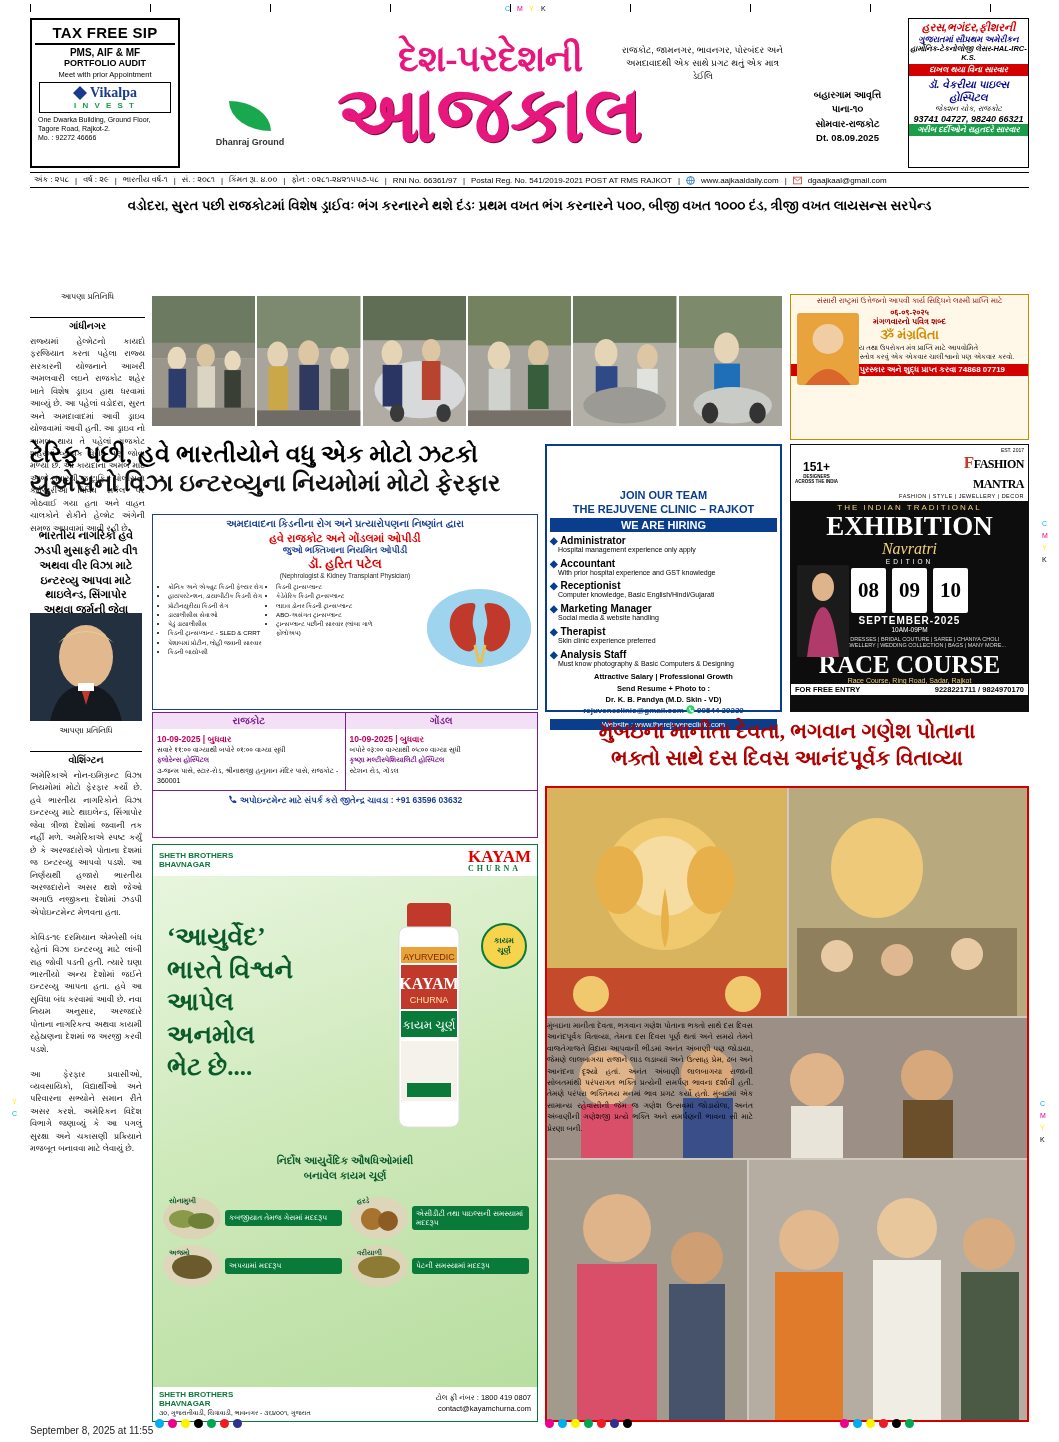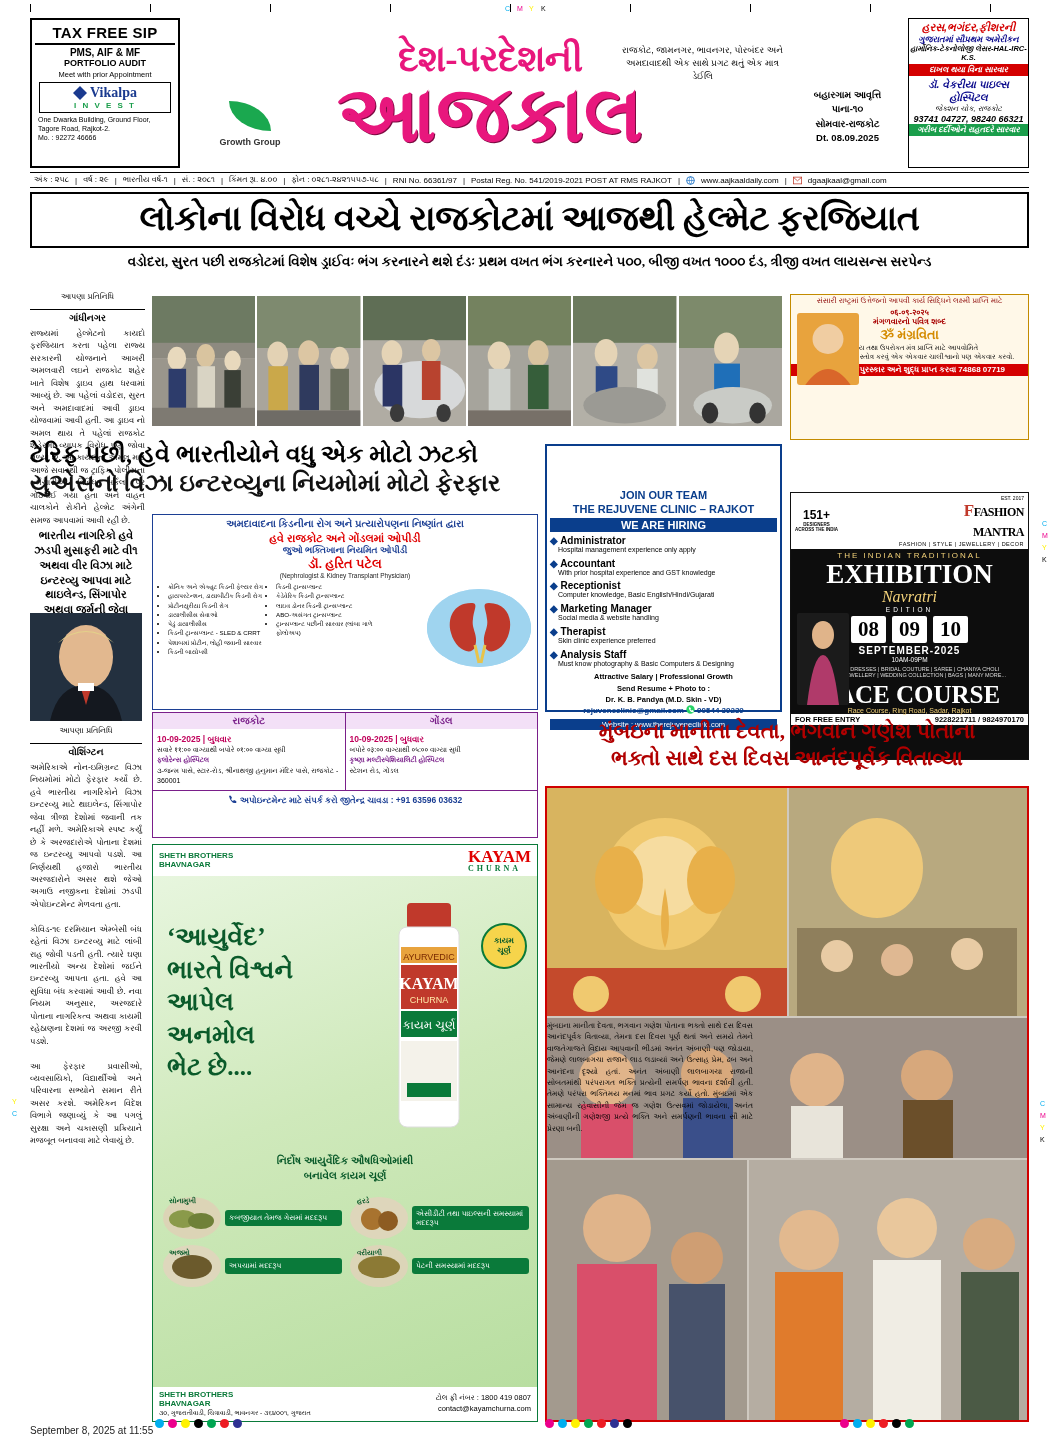--- a/index.html
+++ b/index.html
@@ -89,21 +89,21 @@
     font-family:"Liberation Serif", serif; font-weight:bold;
     font-size:35px; text-align:center; line-height:1.15; letter-spacing:-.5px;
   }
   .subhead {
     margin-top:6px; font-size:13.5px; font-weight:bold; text-align:center;
     font-family:"Liberation Serif", serif; line-height:1.25;
   }
 
   
   .col-left { position:absolute; left:30px; top:292px; width:115px; }
-  .byline { font-size:8px; text-align:center; border-bottom:1px solid #000; padding-bottom:7px; margin-bottom:2px;}
+  .byline { font-size:8px; text-align:center; border-bottom:1px solid #000; padding-bottom:15px; margin-bottom:2px;}
   .place { font-size:9.5px; font-weight:bold; text-align:center; margin-bottom:3px;}
   .body-txt { font-size:8.3px; line-height:1.5; text-align:justify; }
 
   .photostrip { position:absolute; left:152px; top:296px; width:630px; height:130px; display:flex; gap:2px; }
   .photostrip .ph { flex:1; position:relative; overflow:hidden; }
   .ph-cap { position:absolute; right:152px; top:428px; font-size:8px; }
 
   .ad-guru {
     position:absolute; left:790px; top:294px; width:239px; height:146px;
     border:1px solid #c38b00; background:#fff8e8; text-align:center; overflow:hidden;
@@ -182,31 +182,31 @@
   .rej-bar{background:#0a3e8c;color:#fff;text-align:center;font-size:11px;font-weight:bold;padding:1px 0;margin:3px 0;}
   .rej-job{font-size:10px;font-weight:bold;margin-top:3px;}
   .rej-job .bullet{color:#0a3e8c;}
   .rej-desc{font-size:7px;line-height:1.25;margin-left:8px;}
   .rej-foot{text-align:center;font-size:7.5px;line-height:1.5;margin-top:3px;}
   .rej-foot .b{font-weight:bold;}
   .rej-mail{color:#0a3e8c;font-weight:bold;font-size:8px;}
   .rej-web{background:#0a3e8c;color:#fff;font-size:7.5px;text-align:center;padding:1px 0;margin-top:2px;}
 
   
-  .ad-fm{position:absolute;left:790px;top:444px;width:239px;height:268px;border:1px solid #111;background:#0d0d0d;color:#fff;overflow:hidden;margin-top:48px;}
+  .ad-fm{position:absolute;left:790px;top:444px;width:239px;height:268px;border:1px solid #111;background:#0d0d0d;color:#fff;overflow:hidden;}
   .fm-top{display:flex;justify-content:space-between;align-items:center;padding:2px 4px;background:#fff;color:#000;}
   .fm-desg{font-size:7px;font-weight:bold;text-align:center;line-height:1.1;}
   .fm-brand{font-family:"Liberation Serif",serif;font-size:17px;font-weight:bold;letter-spacing:-.5px;}
   .fm-sub{font-size:5.5px;letter-spacing:.5px;}
   .fm-line{text-align:center;font-size:8px;letter-spacing:2px;padding:2px 0;color:#f3d27a;}
   .fm-exh{text-align:center;font-family:"Liberation Serif",serif;font-size:27px;font-weight:bold;color:#fff;line-height:.95;}
   .fm-nav{text-align:center;font-family:"Liberation Serif",serif;font-size:16px;color:#f3d27a;font-style:italic;}
   .fm-edition{text-align:center;font-size:6.5px;letter-spacing:3px;color:#fff;}
   .fm-dates{display:flex;justify-content:center;gap:6px;margin-top:3px;}
-  .fm-dates .d{background:#fff;color:#000;font-size:21px;font-weight:bold;padding:1px 7px;border-radius:2px;font-family:"Liberation Serif",serif;}
+  .fm-dates .d{background:#fff;color:#000;font-size:21px;font-weight:bold;padding:10px 7px;border-radius:2px;font-family:"Liberation Serif",serif;}
   .fm-month{text-align:center;font-size:10px;font-weight:bold;letter-spacing:1px;margin-top:2px;}
   .fm-time{text-align:center;font-size:6.5px;}
   .fm-items{text-align:center;font-size:5.5px;line-height:1.6;color:#ddd;padding:2px 3px;}
   .fm-course{text-align:center;font-family:"Liberation Serif",serif;font-size:25px;font-weight:bold;color:#fff;line-height:1;}
   .fm-venue{text-align:center;font-size:7px;color:#f3d27a;}
   .fm-foot{display:flex;justify-content:space-between;align-items:center;background:#fff;color:#000;font-size:7.5px;font-weight:bold;padding:1px 4px;}
   .fm-model{position:absolute;left:6px;top:120px;width:52px;height:92px;border-radius:2px;overflow:hidden;}
 
   
   .ganesh-head{position:absolute;left:545px;top:718px;width:484px;
@@ -273,21 +273,21 @@
       <div class="t5">Mo. : 92272 46666</div>
     </div>
 
     <div class="title-block">
       <div class="dp-title">દેશ-પરદેશની</div>
       <div class="aajkaal">આજકાલ</div>
       <div class="dhanraj">
         <div class="leafbox">
             <div class="leaf"></div>
           </div>
-        <div class="dname">Growth Group</div>
+        <div class="dname">Dhanraj Ground</div>
       </div>
     </div>
 
     <div class="mast-right-text" style="white-space:pre-line;">રાજકોટ, જામનગર, ભાવનગર, પોરબંદર અને
 અમદાવાદથી એક સાથે પ્રગટ થતું એક માત્ર ડેઈલિ</div>
     <div class="mast-edition" style="white-space:pre-line;">બહારગામ આવૃત્તિ
 પાના-૧૦
 સોમવાર-રાજકોટ
 Dt. 08.09.2025</div>
 
@@ -327,21 +327,20 @@
     <span>www.aajkaaldaily.com</span>
       <span class="sep">|</span>
     <svg class="ic" viewBox="0 0 12 10">
         <rect x="0.5" y="0.5" width="11" height="9" fill="none" stroke="#c0392b"></rect>
         <path d="M0.7 0.9 6 5.4l5.3-4.5" fill="none" stroke="#c0392b"></path>
       </svg>
     <span>dgaajkaal@gmail.com</span>
   </div>
 
   <div class="headline-box">
-    <div class="headline">લોકોના વિરોધ વચ્ચે રાજકોટમાં આજથી હેલ્મેટ ફરજિયાત</div>
     <div class="subhead">વડોદરા, સુરત પછી રાજકોટમાં વિશેષ ડ્રાઈવઃ ભંગ કરનારને થશે દંડઃ પ્રથમ વખત ભંગ કરનારને ૫૦૦, બીજી વખત ૧૦૦૦ દંડ, ત્રીજી વખત લાયસન્સ સરપેન્ડ</div>
   </div>
 
   <div class="col-left">
     <div class="byline">આપણા પ્રતિનિધિ</div>
     <div class="place">ગાંધીનગર</div>
     <div class="body-txt">રાજ્યમાં હેલ્મેટનો કાયદો ફરજિયાત કરતા પહેલા રાજ્ય સરકારની યોજનાને આખરી અમલવારી લઇને રાજકોટ શહેર ખાતે વિશેષ ડ્રાઇવ હાથ ધરવામાં આવ્યું છે. આ પહેલાં વડોદરા, સુરત અને અમદાવાદમાં આવી ડ્રાઇવ યોજવામાં આવી હતી. આ ડ્રાઇવ નો અમલ થાય તે પહેલાં રાજકોટ શહેરમાં વ્યાપક વિરોધ પણ જોવા મળ્યો છે. આ કાયદાના અમલ માટે આજે સવારથી જ ટ્રાફિક પોલીસના કર્મચારીઓ વિવિધ સર્કલ પર ગોઠવાઈ ગયા હતા અને વાહન ચાલકોને રોકીને હેલ્મેટ અંગેની સમજ આપવામાં આવી રહી છે.</div>
   </div>
 
   <div class="photostrip">

